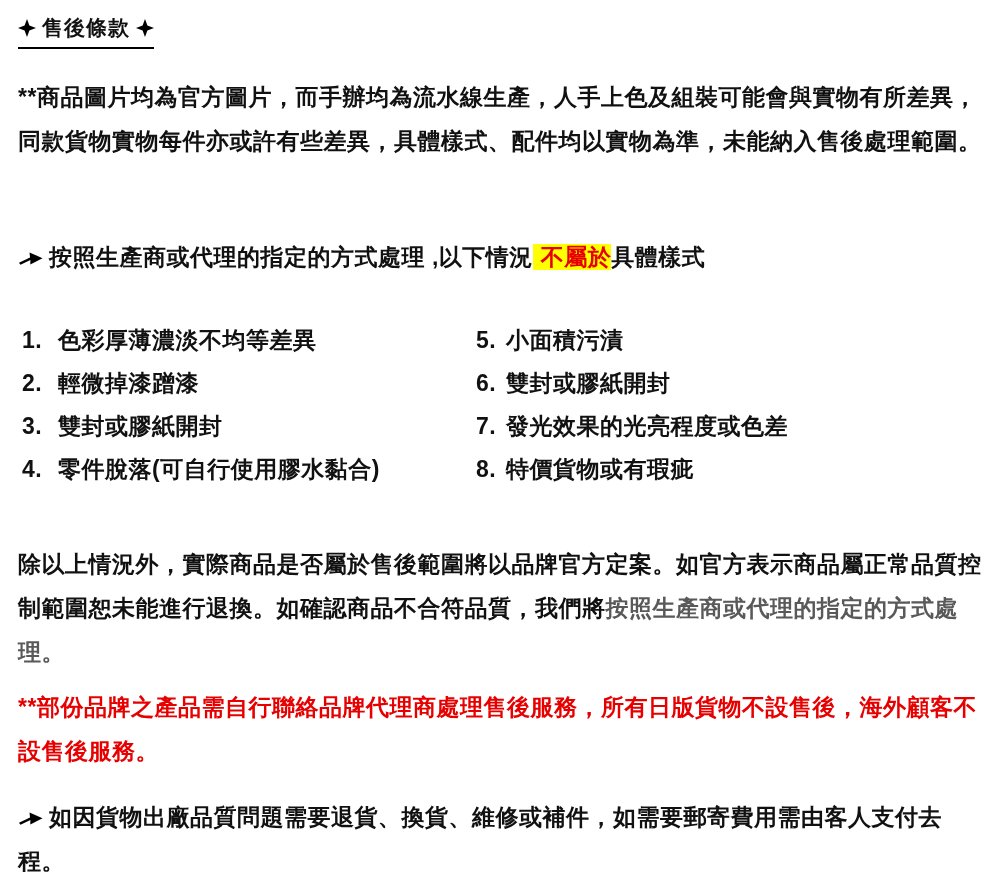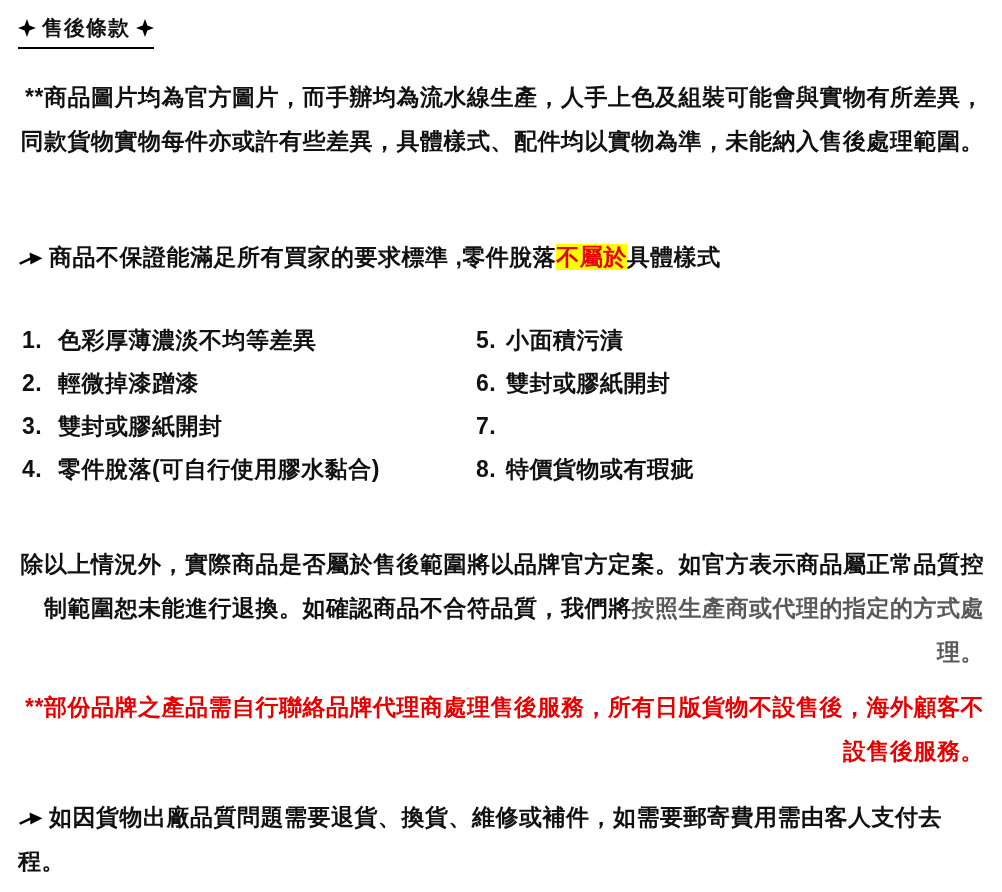--- a/index.html
+++ b/index.html
@@ -24,34 +24,34 @@
     padding-bottom: 5px;
     margin-top: 2px;
     justify-content: center;
   }
   .star-icon svg { display: block; }
   
   .para {
     font-size: 23px;
     line-height: 44px;
     letter-spacing: 0.5px;
-    text-align: right;
   }
   .intro { margin-top: 26px; }
   
   .arrow-line { font-size: 23px; line-height: 44px; letter-spacing: 0.5px; }
   .arrow-icon {
     display: inline-block;
     vertical-align: -1px;
     margin-right: 6px;
   }
   .arrow-icon svg { display: block; }
   .hl {
     background: #ffff00;
     color: #e60000;
+    padding-left: 8px;
   }
   .coverage-line { margin-top: 72px; }
   
   .exclusions {
     margin-top: 40px;
     display: grid;
     grid-template-columns: 47% 53%;
     grid-auto-flow: column;
     grid-template-rows: repeat(4, auto);
   }
@@ -96,21 +96,21 @@
 
 
 <p class="para intro">**商品圖片均為官方圖片，而手辦均為流水線生產，人手上色及組裝可能會與實物有所差異，同款貨物實物每件亦或許有些差異，具體樣式、配件均以實物為準，未能納入售後處理範圍。</p>
 
 
 <p class="arrow-line coverage-line">
   <span class="arrow-icon">
     <svg width="25" height="18" viewBox="0 0 26 18">
         <path d="M1 15 L12.5 9.6 L12 4.2 L25.5 10.3 L12.8 16.8 L12.9 12.2 L2.6 17 Z" fill="#000"></path>
       </svg>
-  </span><span>商品不保證能滿足所有買家的要求標準 ,零件脫落</span><span class="hl">不屬於</span><span>具體樣式</span>
+  </span><span>按照生產商或代理的指定的方式處理 ,以下情況</span><span class="hl">不屬於</span><span>具體樣式</span>
 </p>
 
 
 <div class="exclusions">
   <div class="excl-item">
     <span class="num">1.</span>
     <span>色彩厚薄濃淡不均等差異</span>
   </div>
   <div class="excl-item">
     <span class="num">2.</span>
@@ -127,20 +127,21 @@
   <div class="excl-item right-col">
     <span class="num">5.</span>
     <span>小面積污漬</span>
   </div>
   <div class="excl-item right-col">
     <span class="num">6.</span>
     <span>雙封或膠紙開封</span>
   </div>
   <div class="excl-item right-col">
     <span class="num">7.</span>
+    <span>發光效果的光亮程度或色差</span>
   </div>
   <div class="excl-item right-col">
     <span class="num">8.</span>
     <span>特價貨物或有瑕疵</span>
   </div>
 </div>
 
 
 <p class="para policy">
   <span>除以上情況外，實際商品是否屬於售後範圍將以品牌官方定案。如官方表示商品屬正常品質控制範圍恕未能進行退換。如確認商品不合符品質，我們將</span><span class="gray">按照生產商或代理的指定的方式處理。</span>

